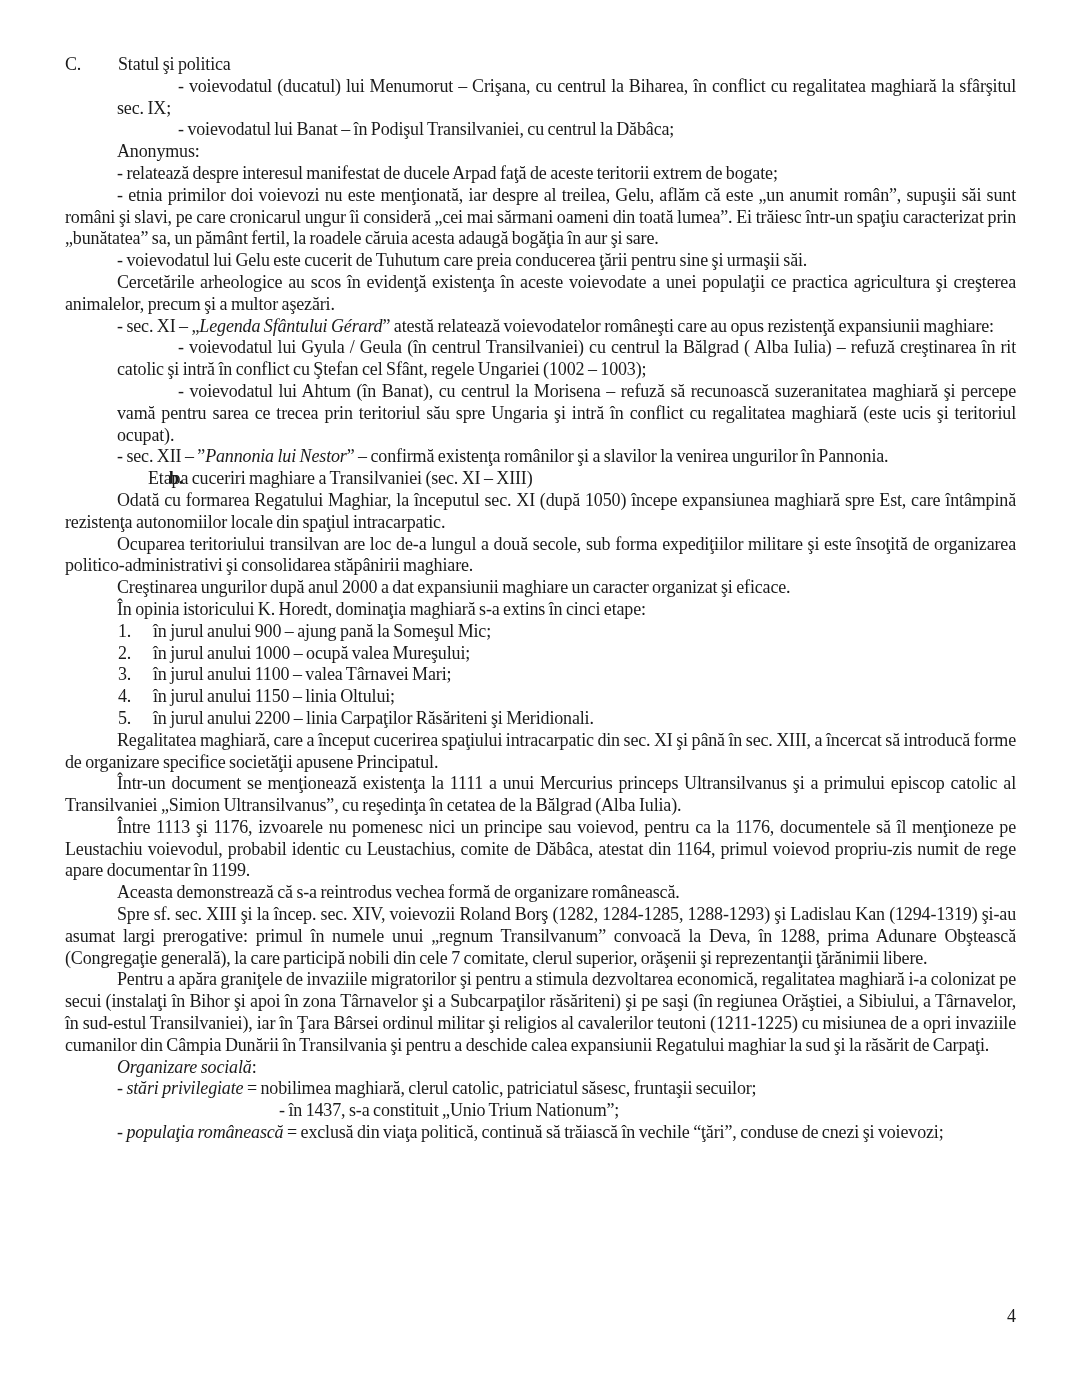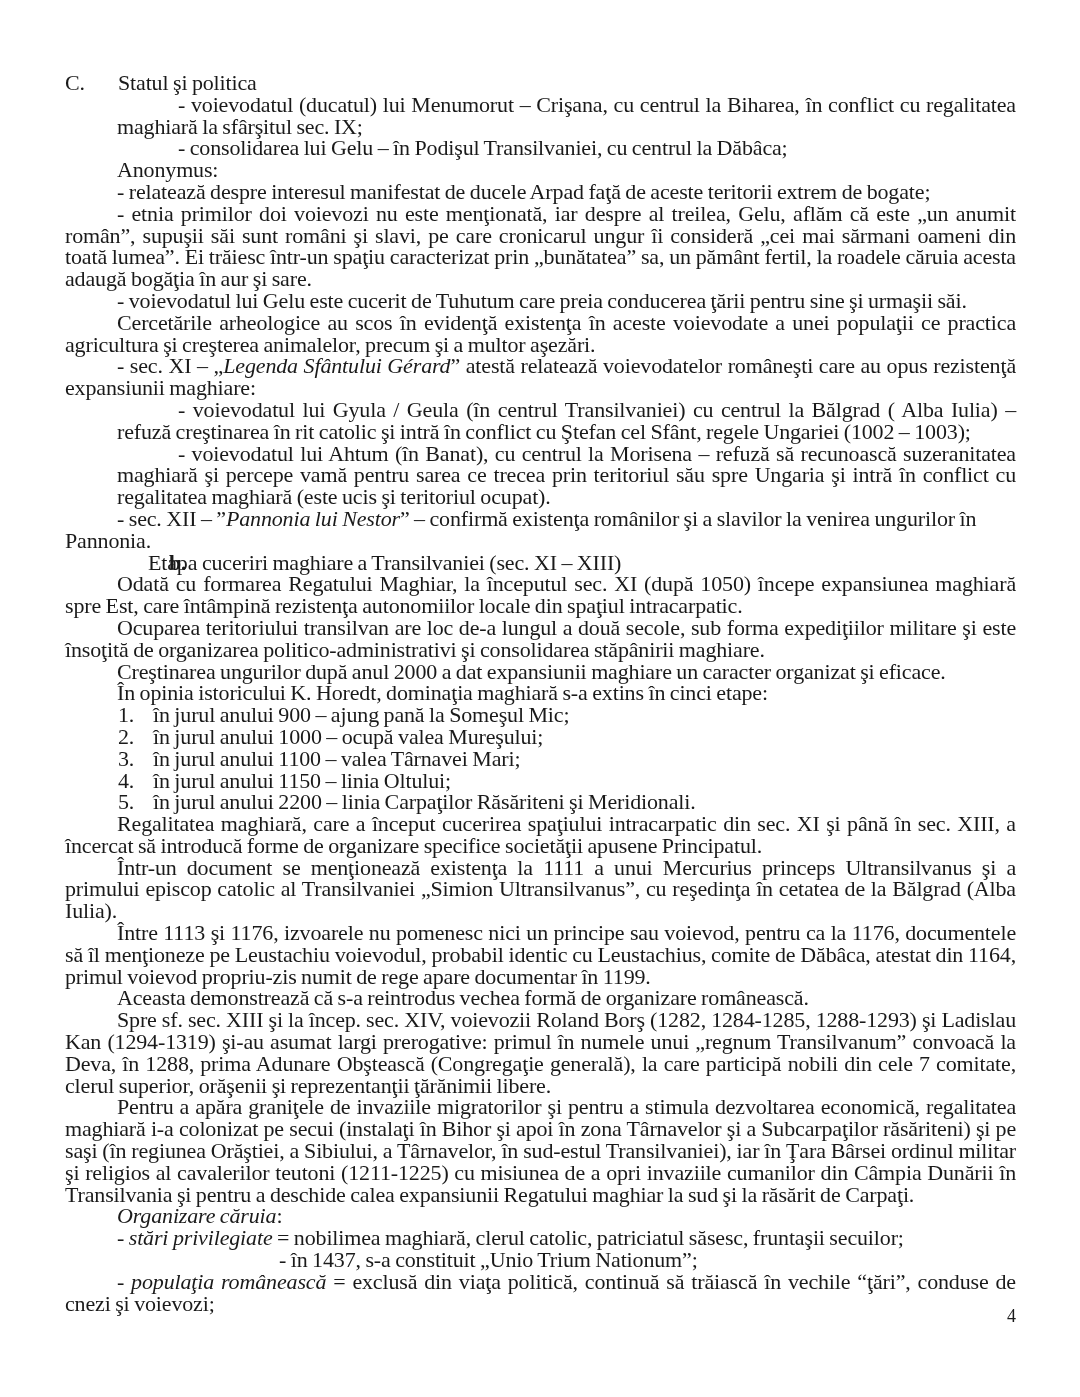--- a/index.html
+++ b/index.html
@@ -8,23 +8,23 @@
     width:1080px;
     height:1397px;
     background:#ffffff;
     overflow:hidden;
     font-family:"Liberation Serif","DejaVu Serif",serif;
     color:#1a1a1a;
   }
   .content {
     position:absolute;
     left:65px;
-    top:72px;
+    top:54px;
     width:951px;
-    font-size:22px;
+    font-size:18px;
     line-height:21.8px;
     letter-spacing:-0.15px;
     word-spacing:-0.8px;
   }
   .para { margin:0; padding:0; }
   .p1   { text-indent:52px; }
   .p2   { padding-left:52px; text-indent:61px; }
   .li   { margin-left:53px; }
   .deep { margin-left:214px; }
   .head { text-indent:0; }
@@ -43,21 +43,21 @@
     line-height:21.8px;
   }
 </style>
 </head>
 <body>
 
 <div class="page">
   <div class="content">
       <div class="para head"><span class="num num-c">C.</span><span class="">Statul şi politica</span></div>
       <div class="para p2 just"><span class="">- </span><span class="b ">voievodatul (ducatul) lui Menumorut</span><span class=""> – Crişana, cu centrul la Biharea, în conflict cu regalitatea maghiară la sfârşitul sec. IX;</span></div>
-      <div class="para p2"><span class="">- </span><span class="b ">consolidarea lui Gelu</span><span class=""> – în Podişul Transilvaniei, cu centrul la Dăbâca;</span></div>
+      <div class="para p2"><span class="">- </span><span class="b ">voievodatul lui Banat</span><span class=""> – în Podişul Transilvaniei, cu centrul la Dăbâca;</span></div>
       <div class="para p1"><span class="">Anonymus:</span></div>
       <div class="para p1"><span class="">- relatează despre interesul manifestat de ducele Arpad faţă de aceste teritorii extrem de bogate;</span></div>
       <div class="para p1 just"><span class="">- etnia primilor doi voievozi nu este menţionată, iar despre al treilea, Gelu, aflăm că este „un anumit român”, supuşii săi sunt români şi slavi, pe care cronicarul ungur îi consideră „cei mai sărmani oameni din toată lumea”. Ei trăiesc într-un spaţiu caracterizat prin „bunătatea” sa, un pământ fertil, la roadele căruia acesta adaugă bogăţia în aur şi sare.</span></div>
       <div class="para p1"><span class="">- voievodatul lui Gelu este cucerit de Tuhutum care preia conducerea ţării pentru sine şi urmaşii săi.</span></div>
       <div class="para p1 just"><span class="">Cercetările arheologice au scos în evidenţă existenţa în aceste voievodate a unei populaţii ce practica agricultura şi creşterea animalelor, precum şi a multor aşezări.</span></div>
       <div class="para p1 just"><span class="b ">- sec. XI</span><span class=""> – „</span><span class="b i">Legenda Sfântului Gérard</span><span class="">” atestă relatează </span><span class="b ">voievodatelor</span><span class=""> româneşti care au opus rezistenţă expansiunii maghiare:</span></div>
       <div class="para p2 just"><span class="">- </span><span class="b ">voievodatul lui Gyula / Geula</span><span class=""> (în centrul Transilvaniei) cu centrul la Bălgrad ( Alba Iulia) – refuză creştinarea în rit catolic şi intră în conflict cu Ştefan cel Sfânt, regele Ungariei (1002 – 1003);</span></div>
       <div class="para p2 just"><span class="">- </span><span class="b ">voievodatul lui Ahtum</span><span class=""> (în Banat), cu centrul la Morisena – refuză să recunoască suzeranitatea maghiară şi percepe vamă pentru sarea ce trecea prin teritoriul său spre Ungaria şi intră în conflict cu regalitatea maghiară (este ucis şi teritoriul ocupat).</span></div>
       <div class="para p1"><span class="b ">- sec. XII – ”</span><span class="b i">Pannonia lui Nestor</span><span class="b ">” – </span><span class="">confirmă existenţa românilor şi a slavilor la venirea ungurilor în Pannonia.</span></div>
       <div class="para p1"><span class="num num-b">b.</span><span class="b ">Etapa cuceriri maghiare a Transilvaniei</span><span class=""> (sec. XI – XIII)</span></div>
@@ -69,19 +69,19 @@
       <div class="para li"><span class="num num-li">2.</span><span class="">în jurul anului 1000 – ocupă valea Mureşului;</span></div>
       <div class="para li"><span class="num num-li">3.</span><span class="">în jurul anului 1100 – valea Târnavei Mari;</span></div>
       <div class="para li"><span class="num num-li">4.</span><span class="">în jurul anului 1150 – linia Oltului;</span></div>
       <div class="para li"><span class="num num-li">5.</span><span class="">în jurul anului 2200 – linia Carpaţilor Răsăriteni şi Meridionali.</span></div>
       <div class="para p1 just"><span class="">Regalitatea maghiară, care a început cucerirea spaţiului intracarpatic din sec. XI şi până în sec. XIII, a încercat să introducă forme de organizare specifice societăţii apusene </span><span class="b ">Principatul.</span></div>
       <div class="para p1 just"><span class="">Într-un document se menţionează existenţa la </span><span class="b ">1111</span><span class=""> a unui </span><span class="b ">Mercurius princeps Ultransilvanus</span><span class=""> şi a primului episcop catolic al Transilvaniei „</span><span class="b ">Simion Ultransilvanus</span><span class="">”, cu reşedinţa în cetatea de la Bălgrad (Alba Iulia).</span></div>
       <div class="para p1 just"><span class="">Între </span><span class="b ">1113</span><span class=""> şi </span><span class="b ">1176</span><span class="">, izvoarele nu pomenesc nici un principe sau voievod, pentru ca la </span><span class="b ">1176</span><span class="">, documentele să îl menţioneze pe </span><span class="b ">Leustachiu voievodul,</span><span class=""> probabil identic cu </span><span class="b ">Leustachius, comite de Dăbâca, atestat din 1164, primul voievod</span><span class=""> propriu-zis numit de rege apare documentar în </span><span class="b ">1199.</span></div>
       <div class="para p1"><span class="">Aceasta demonstrează că s-a reintrodus vechea formă de organizare românească.</span></div>
       <div class="para p1 just"><span class="">Spre sf. sec. XIII şi la încep. sec. XIV, voievozii </span><span class="b ">Roland Borş</span><span class=""> (1282, 1284-1285, 1288-1293) şi </span><span class="b ">Ladislau Kan</span><span class=""> (1294-1319) şi-au asumat largi prerogative: primul în numele unui „regnum Transilvanum” convoacă la Deva, în 1288, prima Adunare Obştească (Congregaţie generală), la care participă nobili din cele 7 comitate, clerul superior, orăşenii şi reprezentanţii ţărănimii libere.</span></div>
       <div class="para p1 just"><span class="">Pentru a apăra graniţele de invaziile migratorilor şi pentru a stimula dezvoltarea economică, regalitatea maghiară i-a colonizat pe </span><span class="b ">secui</span><span class=""> (instalaţi în Bihor şi apoi în zona Târnavelor şi a Subcarpaţilor răsăriteni) şi pe </span><span class="b ">saşi</span><span class=""> (în regiunea Orăştiei, a Sibiului, a Târnavelor, în sud-estul Transilvaniei), iar în Ţara Bârsei ordinul militar şi religios al </span><span class="b ">cavalerilor teutoni</span><span class=""> (</span><span class="b ">1211-1225</span><span class="">) cu misiunea de a opri invaziile cumanilor din Câmpia Dunării în Transilvania şi pentru a deschide calea expansiunii Regatului maghiar la sud şi la răsărit de Carpaţi.</span></div>
-      <div class="para p1"><span class="i">Organizare căruia</span><span class="">:</span></div>
+      <div class="para p1"><span class="i">Organizare socială</span><span class="">:</span></div>
       <div class="para p1"><span class="">- </span><span class="i">stări privilegiate</span><span class=""> = nobilimea maghiară, clerul catolic, patriciatul săsesc, fruntaşii secuilor;</span></div>
       <div class="para deep"><span class="">- în </span><span class="b ">1437</span><span class="">, s-a constituit „Unio Trium Nationum”;</span></div>
       <div class="para p1 just"><span class="">- </span><span class="i">populaţia românească</span><span class=""> = exclusă din viaţa politică, continuă să trăiască în vechile “ţări”, conduse de cnezi şi voievozi;</span></div>
     </div>
   <div class="page-number">4</div>
 </div>
 
 </body></html>

